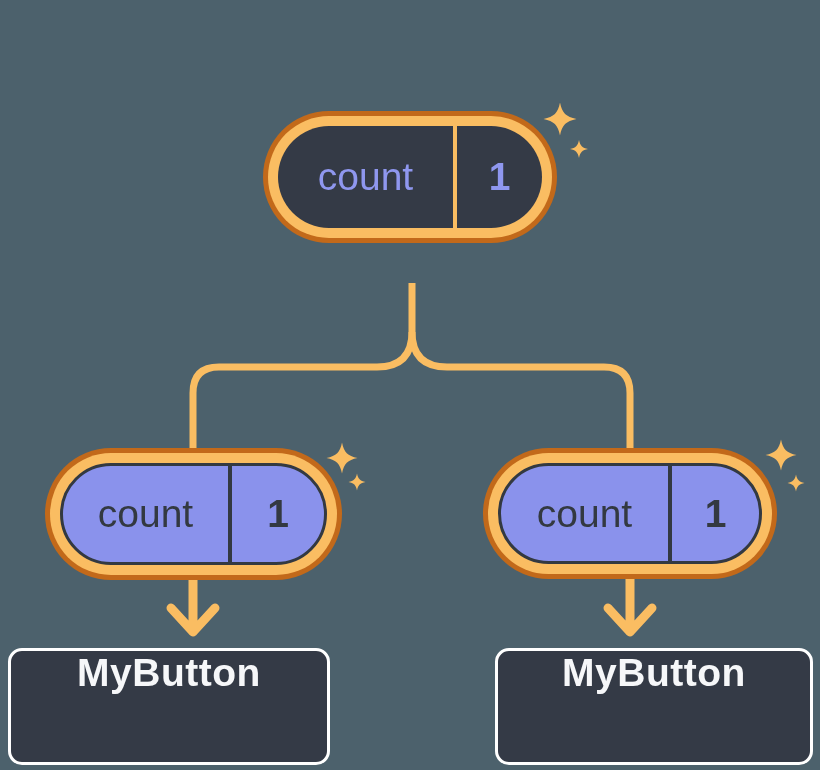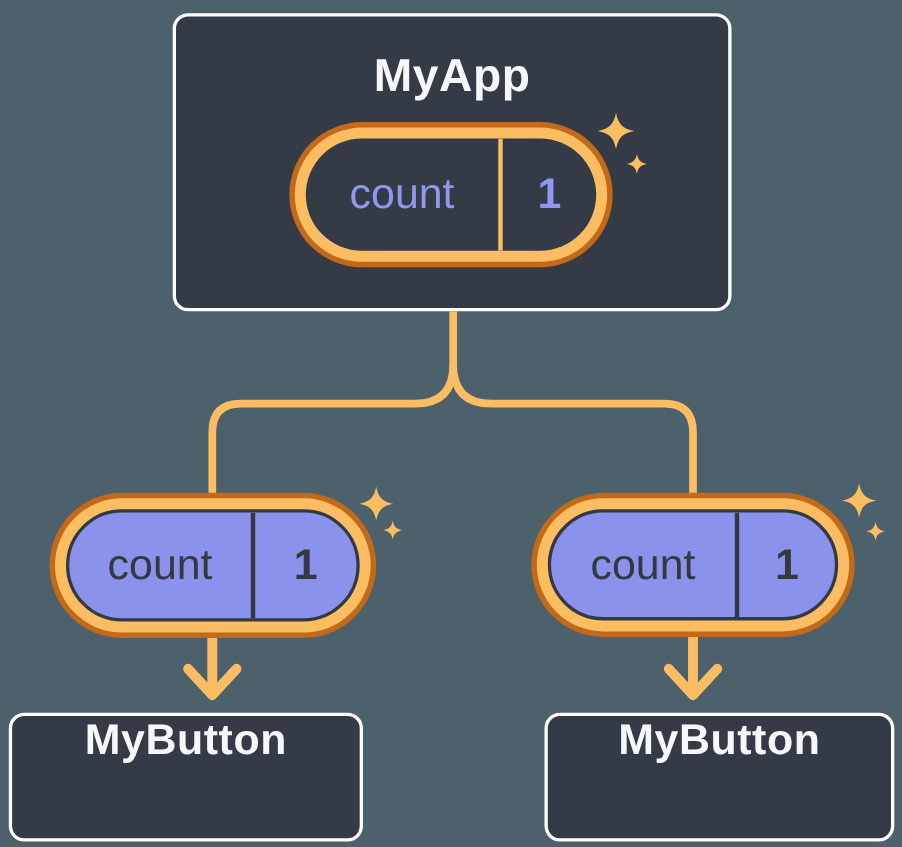--- a/index.html
+++ b/index.html
@@ -82,23 +82,20 @@
   .cell.value { font-weight: 700; }
   .divider { width: 4px; height: 100%; flex: none; }
   .divider.light { background: #FABD62; }
   .divider.dark { background: #333941; }
 </style>
 </head>
 <body>
 
 <div class="canvas">
 
-  <div class="node node-app" style="left:157px; top:12px; width:508px; height:271px;">
-    <div class="node-title">MyApp</div>
-  </div>
 
   <div class="node node-button" style="left:8px; top:648px; width:322px; height:117px;">
     <div class="node-title">MyButton</div>
   </div>
   <div class="node node-button" style="left:495px; top:648px; width:318px; height:117px;">
     <div class="node-title">MyButton</div>
   </div>
 
   <svg class="overlay" width="820" height="770" viewBox="0 0 820 770">
     <defs>

